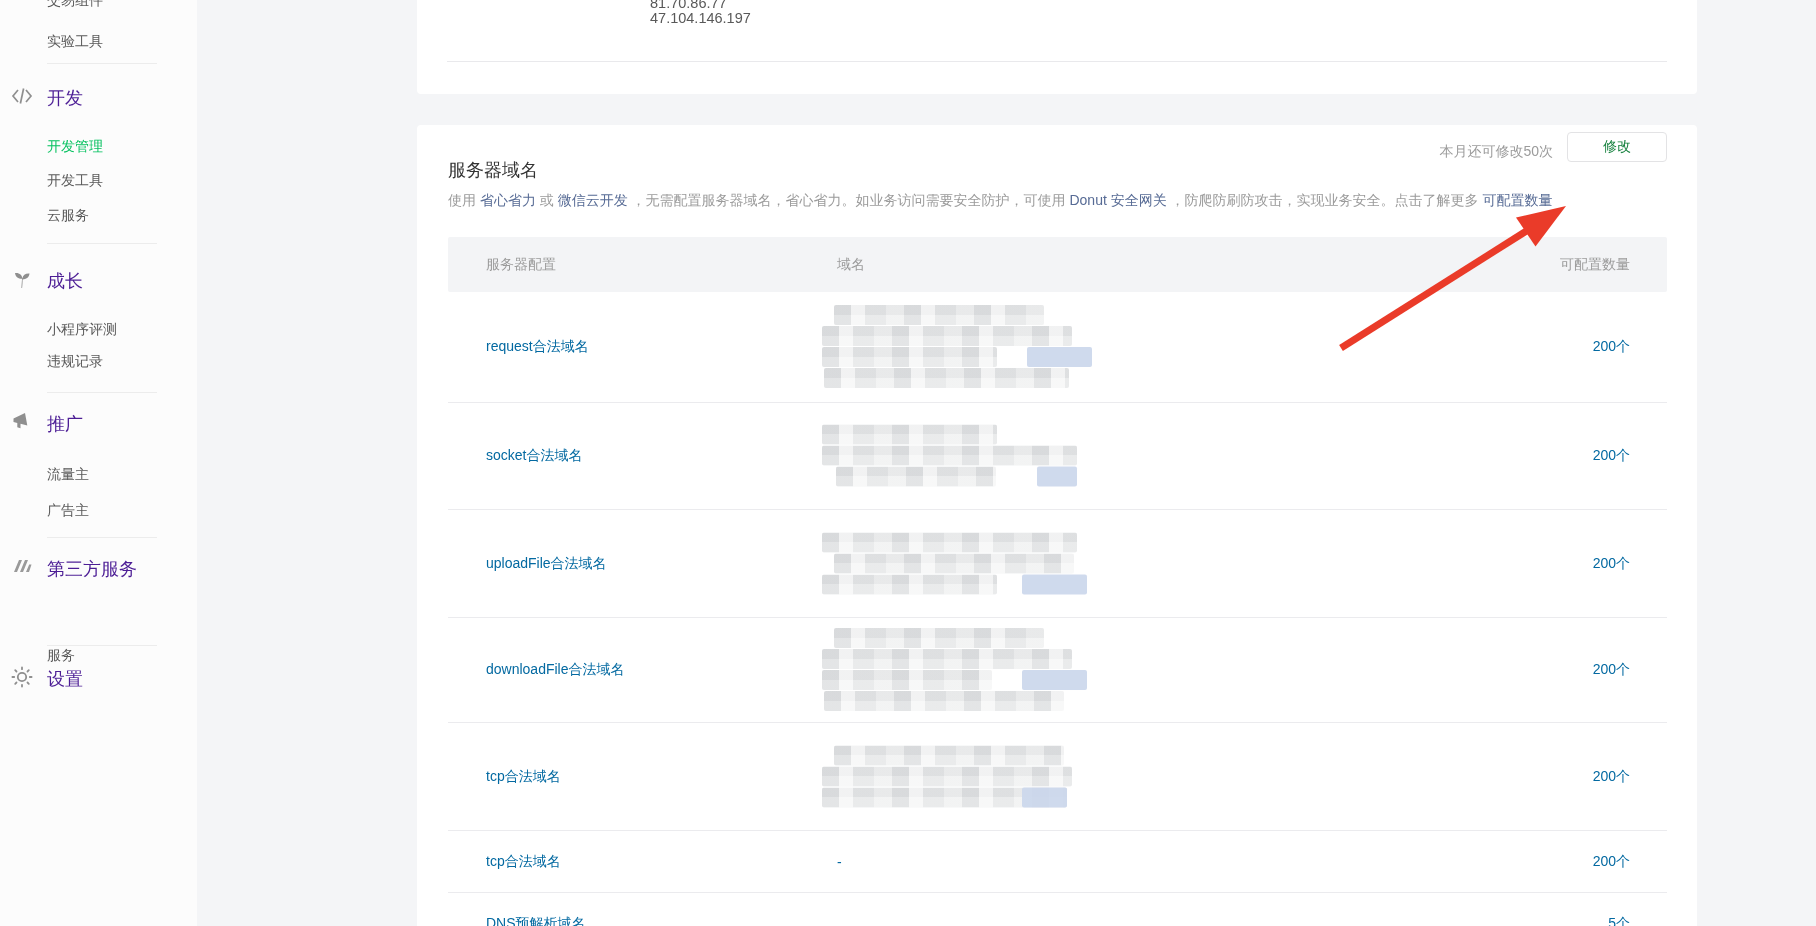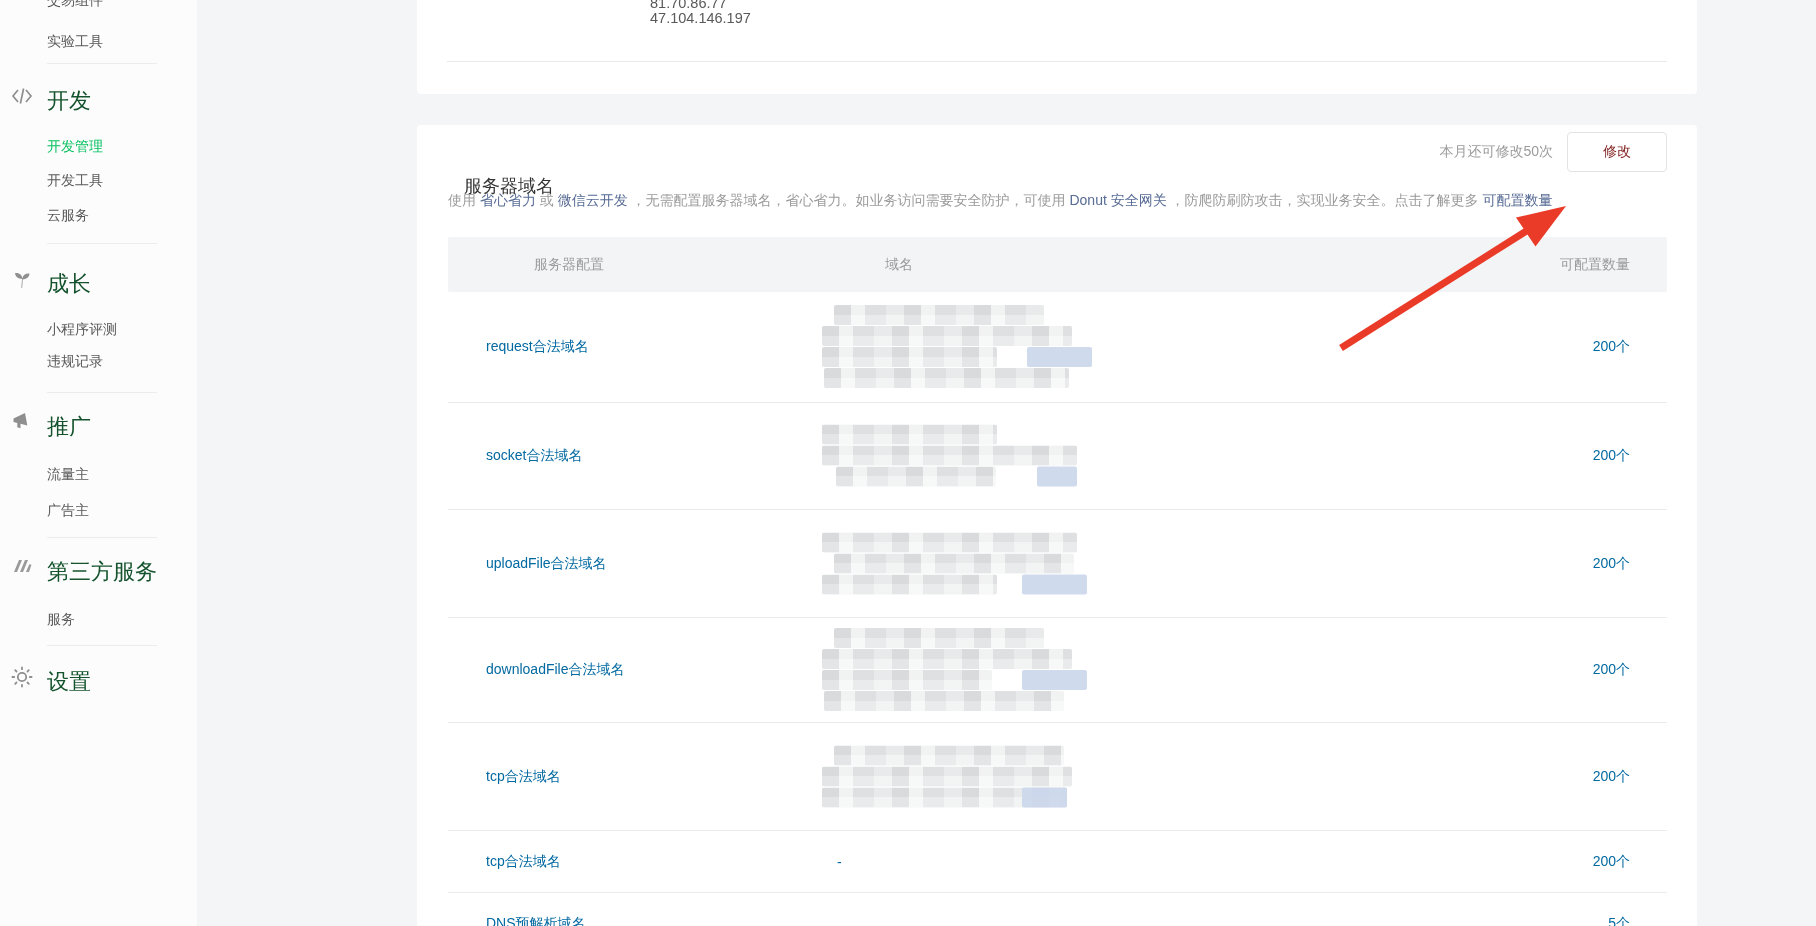--- a/index.html
+++ b/index.html
@@ -2,46 +2,46 @@
 <html><head>
 <meta charset="utf-8">
 <style>
   html,body{margin:0;padding:0;}
   .stage{position:relative;width:1816px;height:926px;background:#f4f5f7;overflow:hidden;
          font-family:"Liberation Sans","DejaVu Sans",sans-serif;-webkit-font-smoothing:antialiased;}
 
   
   .sidebar{position:absolute;left:0;top:0;width:197px;height:926px;background:#fcfcfc;}
   .side-item{position:absolute;left:47px;white-space:nowrap;cursor:pointer;}
-  .side-item.section{font-size:22px;color:#14532d;}
+  .side-item.section{font-size:18px;color:#4c1d95;}
   .side-item.sub{font-size:14px;color:#595959;}
   .side-item.sub.active{color:#07c160;}
   .side-icon{position:absolute;left:11px;width:24px;height:24px;}
   .side-div{position:absolute;left:47px;width:110px;height:1px;background:#ececec;}
 
   
   .card{position:absolute;left:417px;width:1280px;background:#fff;border-radius:4px;}
   .card1{top:-30px;height:124px;}
   .ip-line{position:absolute;left:233px;font-size:14.5px;color:#595959;}
   .ip-0{top:25px;} .ip-1{top:40px;}
   .card1-div{position:absolute;left:30px;top:91px;width:1220px;height:1px;background:#e9e9ec;}
 
   .card2{top:125px;height:801px;border-radius:4px 4px 0 0;overflow:hidden;}
   .sd-title{position:absolute;left:31px;top:33px;font-size:18px;color:#333;}
   .sd-quota{position:absolute;right:144px;top:18px;font-size:14px;color:#9b9b9b;margin-left:22px;}
-  .sd-modify{position:absolute;right:30px;top:7px;width:100px;height:40px;background:#fff;
-             border:1px solid #e3e3e5;border-radius:4px;font-size:14px;color:#7f1d1d;
+  .sd-modify{position:absolute;right:30px;top:7px;width:100px;height:30px;background:#fff;
+             border:1px solid #e3e3e5;border-radius:4px;font-size:14px;color:#15803d;
              display:flex;align-items:center;justify-content:center;box-sizing:border-box;cursor:pointer;}
   .sd-desc{position:absolute;left:31px;top:66px;font-size:14px;color:#9b9b9b;white-space:nowrap;line-height:19px;}
   .sd-desc a{color:#576b95;text-decoration:none;cursor:pointer;}
 
   
   .sd-table{position:absolute;left:31px;top:112px;width:1219px;}
   .t-head{position:relative;height:55px;background:#f3f4f6;border-radius:2px;}
-  .t-head .col{color:#9b9b9b;margin-left:48px;}
+  .t-head .col{color:#9b9b9b;}
   .col{position:absolute;top:50%;transform:translateY(-50%);font-size:14px;color:#0369a1;white-space:nowrap;}
   .col1{left:38px;} .col2{left:389px;} .col3{right:37px;text-align:right;}
   .t-row{position:relative;border-bottom:1px solid #ebebee;box-sizing:border-box;}
   .t-row:last-child{border-bottom:none;}
   .t-row.dns .col{top:22px;transform:none;}
 
   
   .mosaic{position:absolute;left:374px;top:50%;transform:translateY(-50%);width:270px;}
   .mz-line{position:relative;height:20px;margin-bottom:1px;border-radius:2px;background-color:#eceded;
     background-image:
@@ -109,21 +109,21 @@
       <div class="side-item sub" style="top: 502px;">
       <span class="side-label">广告主</span>
     </div>
       <div class="side-div" style="top: 537px;"></div>
       <div class="side-item section" style="top: 557px;">
       <span class="side-icon" style="top: -2px; left: -37px;"><svg viewBox="0 0 24 24" width="24" height="24" fill="#9a9a9a">
             <path d="M4 17 9 5h3L7 17zM10 17 15 5h3l-5 12zM16 17l3.2-7.5h2.3L19 17z"></path>
           </svg></span>
       <span class="side-label">第三方服务</span>
     </div>
-      <div class="side-item sub" style="top: 611px;">
+      <div class="side-item sub" style="top: 647px;">
       <span class="side-label">服务</span>
     </div>
       <div class="side-div" style="top: 645px;"></div>
       <div class="side-item section" style="top: 667px;">
       <span class="side-icon" style="top: -2px; left: -37px;"><svg viewBox="0 0 24 24" width="24" height="24" fill="none" stroke="#8f8f8f" stroke-width="1.8">
             <circle cx="12" cy="12" r="4.2"></circle>
             <g stroke-linecap="round">
               <path d="M12 4.2V2.4M12 21.6v-1.8M19.8 12h1.8M2.4 12h1.8M17.5 6.5l1.3-1.3M5.2 18.8l1.3-1.3M17.5 17.5l1.3 1.3M5.2 5.2l1.3 1.3"></path>
             </g>
           </svg></span>
@@ -131,21 +131,21 @@
     </div>
     </nav>
 
   <section class="card card1">
     <div class="ip-line ip-0">81.70.86.77</div>
     <div class="ip-line ip-1">47.104.146.197</div>
     <div class="card1-div"></div>
   </section>
 
   <section class="card card2">
-    <h2 class="sd-title" style="margin:16px;font-weight:400;">服务器域名</h2>
+    <h2 class="sd-title" style="margin:0;font-weight:400;">服务器域名</h2>
 
     <div class="sd-quota">本月还可修改50次</div>
 
     <button class="sd-modify">修改</button>
 
     <p class="sd-desc" style="margin:0;" id="sd-desc"><span>使用 </span><a>省心省力</a><span> 或 </span><a>微信云开发</a><span> ，无需配置服务器域名，省心省力。如业务访问需要安全防护，可使用 </span><a>Donut 安全网关</a><span> ，防爬防刷防攻击，实现业务安全。点击了解更多 </span><a>可配置数量</a></p>
 
     <div class="sd-table" id="sd-table">
       <div class="t-head">
         <span class="col col1">服务器配置</span>

